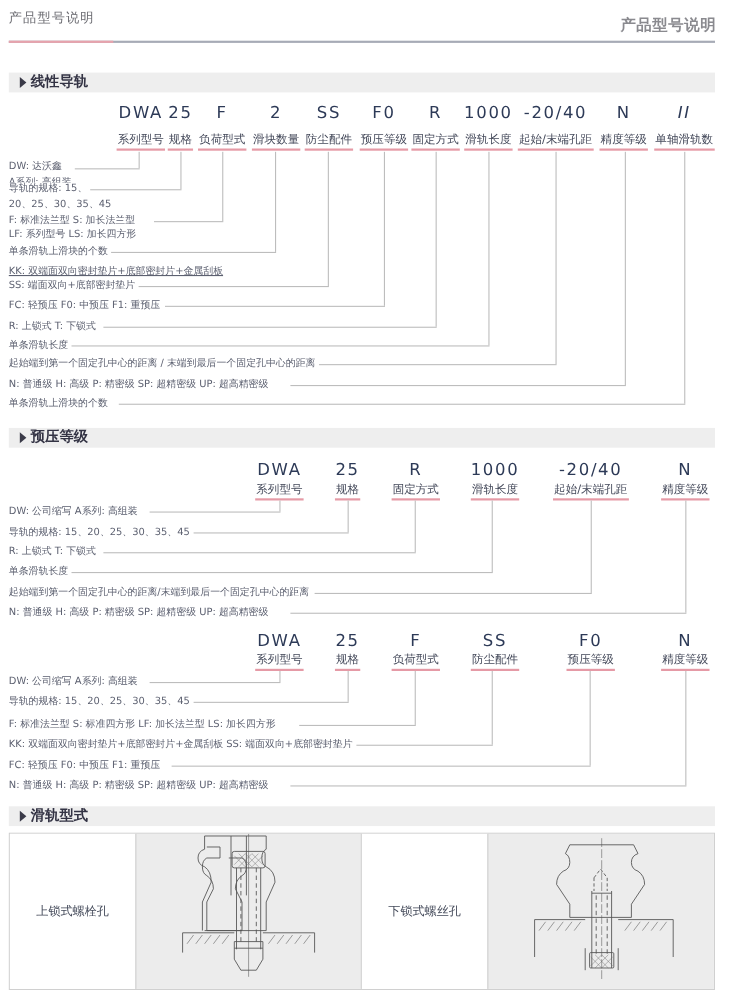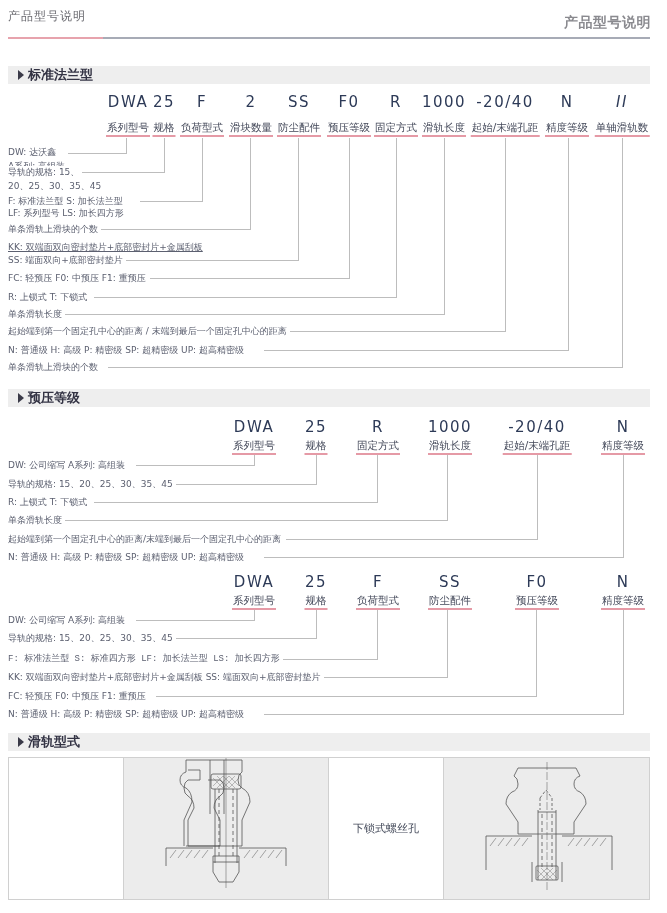--- a/index.html
+++ b/index.html
@@ -30,21 +30,21 @@
 </head>
 <body>
 
 <div class="abs page-title">产品型号说明</div>
 <div class="abs page-subtitle">产品型号说明</div>
 <div class="abs rule-gray"></div>
 <div class="abs rule-pink"></div>
 
 <div class="abs section-bar" style="top:66px;">
   <span class="tri"></span>
-  <span class="txt">标准法兰型</span>
+  <span class="txt">线性导轨</span>
 </div>
 
 <div class="abs code" style="left:128px;top:93px;">DWA</div>
 <div class="abs code" style="left:164px;top:93px;">25</div>
 <div class="abs code" style="left:202px;top:93px;">F</div>
 <div class="abs code" style="left:251px;top:93px;">2</div>
 <div class="abs code" style="left:299px;top:93px;">SS</div>
 <div class="abs code" style="left:349px;top:93px;">F0</div>
 <div class="abs code" style="left:396px;top:93px;">R</div>
 <div class="abs code" style="left:444px;top:93px;">1000</div>
@@ -164,31 +164,34 @@
 <div class="abs hl" style="left:272px;top:659px;width:106px;"></div>
 <div class="abs vl" style="left:447px;top:610px;height:67px;"></div>
 <div class="abs hl" style="left:318px;top:677px;width:130px;"></div>
 <div class="abs vl" style="left:536px;top:610px;height:86px;"></div>
 <div class="abs hl" style="left:156px;top:696px;width:381px;"></div>
 <div class="abs vl" style="left:623px;top:610px;height:104px;"></div>
 <div class="abs hl" style="left:264px;top:714px;width:360px;"></div>
 
 <div class="abs desc" style="top:614px;">DW: 公司缩写   A系列: 高组装</div>
 <div class="abs desc" style="top:632px;">导轨的规格: 15、20、25、30、35、45</div>
-<div class="abs desc" style="top:653px;font-family:Liberation Mono, monospace;">F: 标准法兰型   S: 标准四方形   LF: 加长法兰型   LS: 加长四方形</div>
+<div class="abs desc" style="top:653px;">F: 标准法兰型   S: 标准四方形   LF: 加长法兰型   LS: 加长四方形</div>
 <div class="abs desc" style="top:671px;">KK: 双端面双向密封垫片+底部密封片+金属刮板   SS: 端面双向+底部密封垫片</div>
 <div class="abs desc" style="top:690px;">FC: 轻预压   F0: 中预压   F1: 重预压</div>
 <div class="abs desc" style="top:708px;">N: 普通级   H: 高级   P: 精密级   SP: 超精密级   UP: 超高精密级</div>
 
 <div class="abs section-bar" style="top:733px;">
   <span class="tri"></span>
   <span class="txt">滑轨型式</span>
 </div>
 
 <div class="abs tbl">
+  <div class="cell cell-label" style="left:0;width:114px;">
+    <span>上锁式螺栓孔</span>
+  </div>
   <div class="cell cell-img" style="left:114px;width:206px;">
     <svg width="204" height="141" viewBox="0 0 204 141">
       <g fill="none" stroke="#555" stroke-width="0.8">
 
         <path d="M64 12 L76 12 L76 22 L64 22 Q60 24 60 30 Q60 36 64 38 Q70 42 70 50 L64 62 L64 88 L96 88 L96 62 L90 50 Q90 42 96 38 Q100 36 100 30 Q100 24 96 22 L84 22" transform="translate(0,0)"></path>
         <path d="M62 14 L62 2 L118 2 L118 14 Q114 16 114 22 Q114 28 118 30 Q126 34 126 44 L118 62 L118 88 L62 88"></path>
         <path d="M62 14 Q56 16 56 22 Q56 28 62 30 Q68 34 68 44 L60 62 L60 88"></path>
         <line x1="86" y1="2" x2="86" y2="56"></line>
         <line x1="100" y1="2" x2="100" y2="56"></line>
 

